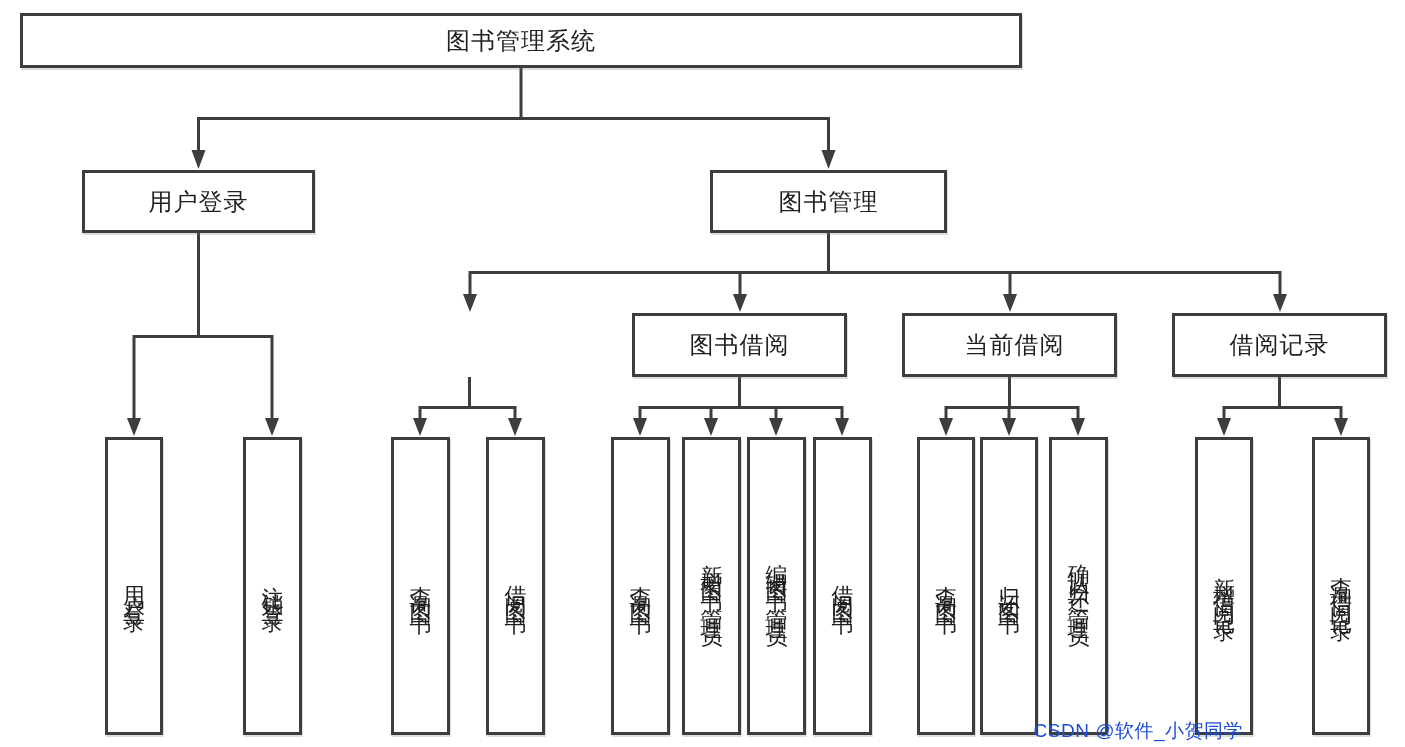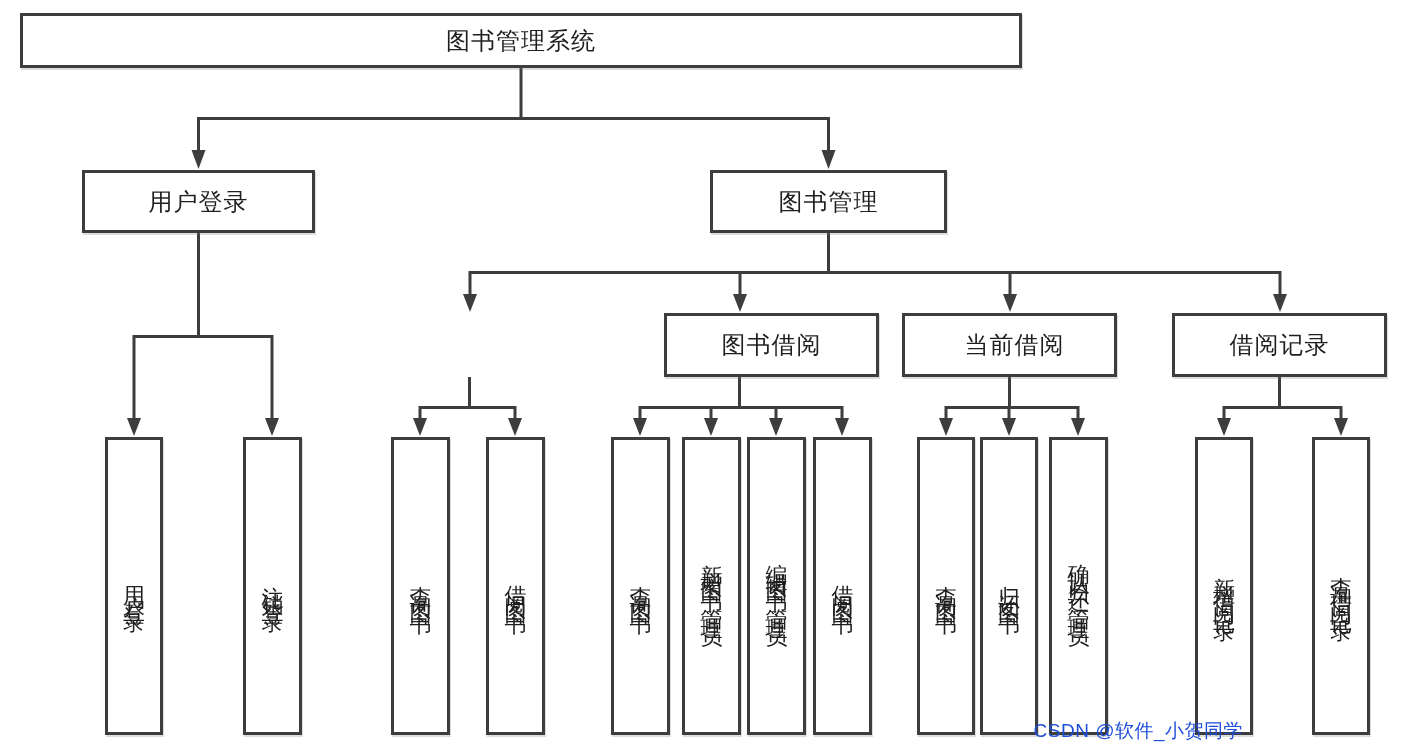--- a/index.html
+++ b/index.html
@@ -79,21 +79,21 @@
       <polygon points="1217,418 1231,418 1224,436"></polygon>
       <polygon points="1334,418 1348,418 1341,436"></polygon>
     </g>
   </svg>
 
   <div class="hbox" style="left:20px;top:13px;width:1002px;height:55px;">图书管理系统</div>
 
   <div class="hbox" style="left:82px;top:170px;width:233px;height:63px;">用户登录</div>
   <div class="hbox" style="left:710px;top:170px;width:237px;height:63px;">图书管理</div>
 
-  <div class="hbox" style="left:632px;top:313px;width:215px;height:64px;margin-left:32px;">图书借阅</div>
+  <div class="hbox" style="left:632px;top:313px;width:215px;height:64px;">图书借阅</div>
   <div class="hbox" style="left:902px;top:313px;width:215px;height:64px;padding-left:10px;">当前借阅</div>
   <div class="hbox" style="left:1172px;top:313px;width:215px;height:64px;">借阅记录</div>
 
   <div class="vbox" style="left:105px;top:437px;width:58px;height:298px;">
     <span>用户登录</span>
   </div>
   <div class="vbox" style="left:243px;top:437px;width:59px;height:298px;">
     <span>注销登录</span>
   </div>
 

